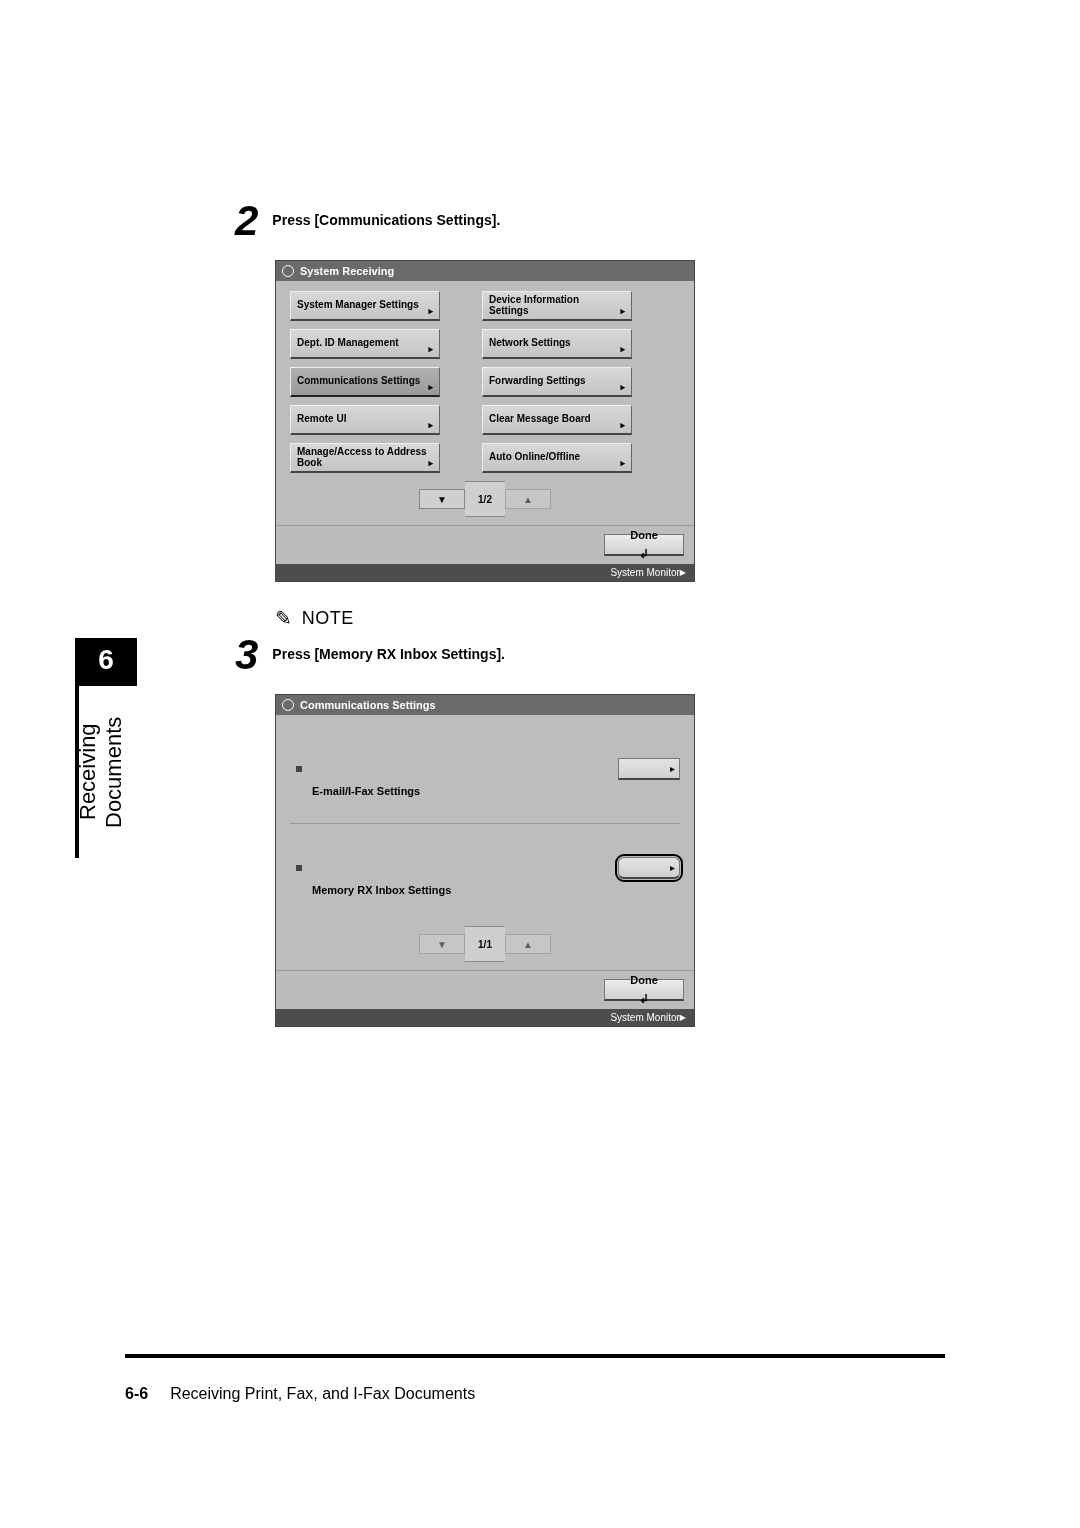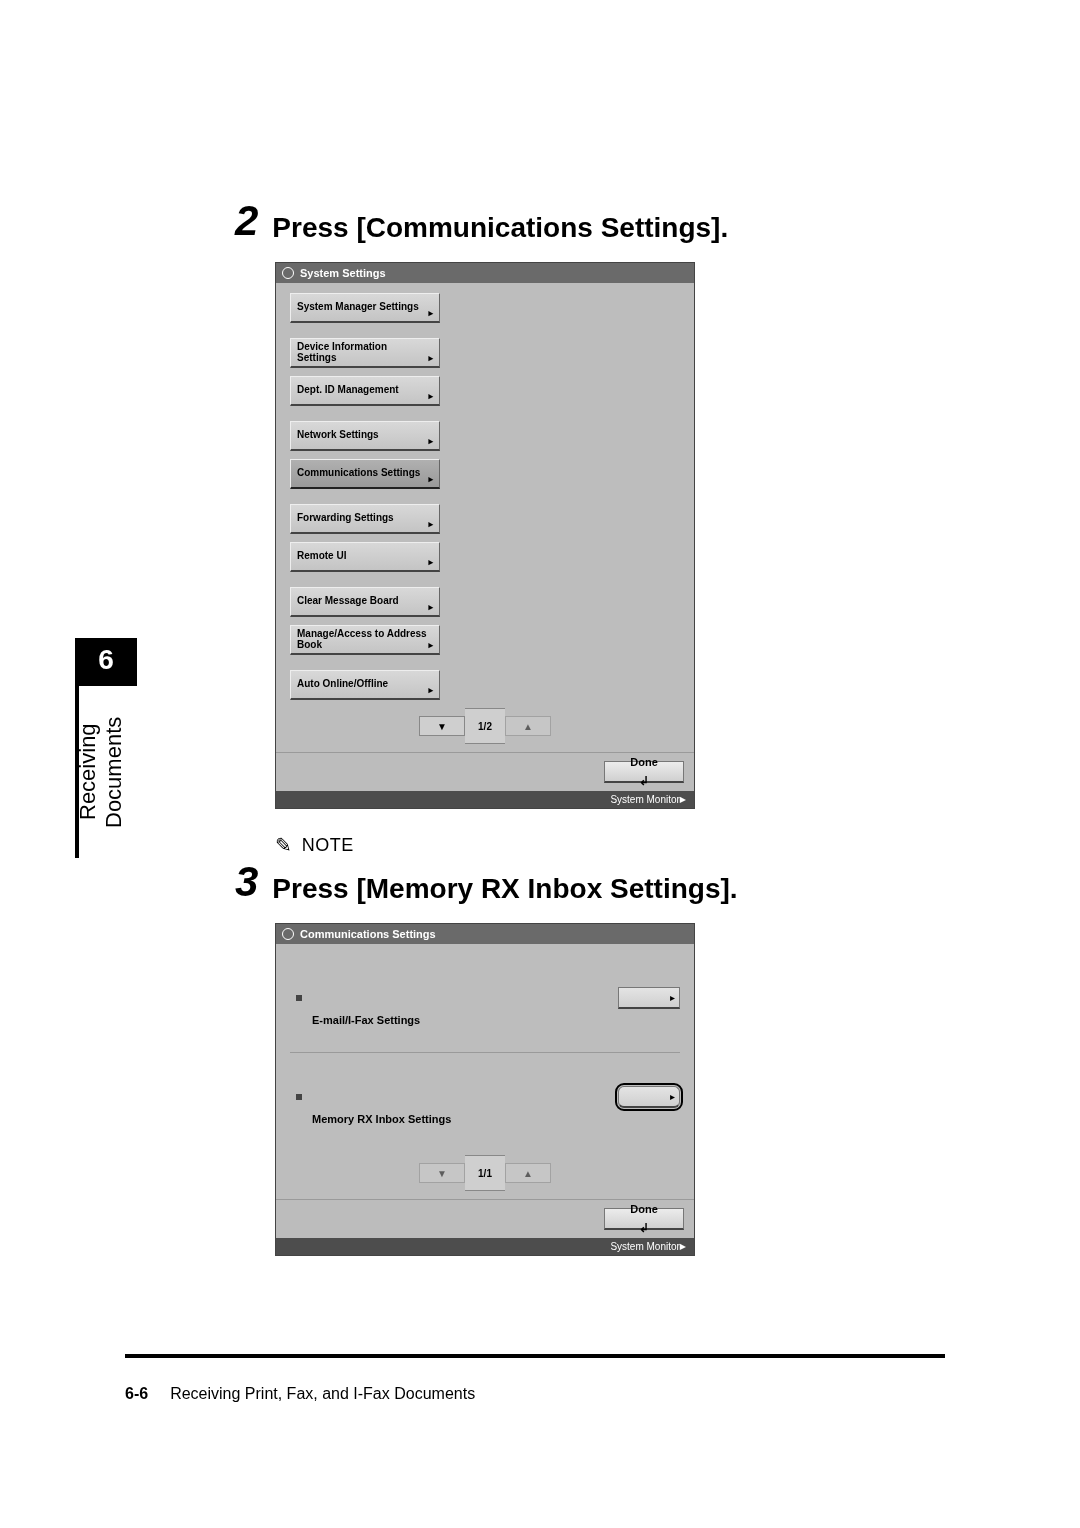--- a/index.html
+++ b/index.html
@@ -29,38 +29,38 @@
   }
   .side-tab-edge {
     position: absolute; left: 75px; top: 638px; width: 4px; height: 220px; background: #000;
   }
 
   
   .content { position: absolute; left: 235px; top: 200px; width: 710px; }
 
   .step { display: flex; gap: 14px; align-items: flex-start; margin-bottom: 10px; }
   .step-num { font-size: 42px; font-weight: bold; font-style: italic; line-height: 1; }
-  .step-title { font-size: 28px; font-weight: bold; padding-top: 12px; }
+  .step-title { font-size: 14px; font-weight: bold; padding-top: 12px; }
 
   .screenshot-wrap { margin: 18px 0 24px 40px; }
 
   
   .shot {
     width: 420px; border: 1px solid #444; background: #b8b8b8;
   }
   .shot-header {
     background: #6a6a6a; color: #fff; font-size: 11px; font-weight: bold;
     padding: 4px 6px; display: flex; align-items: center; gap: 6px;
   }
   .shot-gear {
     width: 12px; height: 12px; border: 1px solid #fff; border-radius: 50%;
     display: inline-block; position: relative;
   }
   .shot-body { background: #bdbdbd; padding: 10px 14px 6px; }
-  .row2 { display: flex; gap: 15px; margin-bottom: 8px; flex-direction: column; }
+  .row2 { display: flex; gap: 42px; margin-bottom: 8px; }
   .dev-btn {
     width: 150px; height: 30px;
     background: linear-gradient(#d8d8d8,#c4c4c4);
     border-top: 1px solid #eee; border-left: 1px solid #eee;
     border-right: 1px solid #666; border-bottom: 2px solid #444;
     font-size: 10px; font-weight: bold; color: #000;
     padding: 2px 6px 2px 6px;
     display: flex; align-items: center; justify-content: space-between;
     line-height: 1.05;
   }
@@ -116,21 +116,21 @@
 
     <div class="step">
       <div class="step-num">2</div>
       <div class="step-title">Press [Communications Settings].</div>
     </div>
 
     <div class="screenshot-wrap">
       <div class="shot">
         <div class="shot-header">
           <span class="shot-gear"></span>
-          <span>System Settings</span>
+          <span>System Receiving</span>
         </div>
         <div class="shot-body">
           <div class="row2">
             <div class="dev-btn">
                 <span>System Manager Settings</span>
                 <span class="arr">▸</span>
               </div>
             <div class="dev-btn">
                 <span>Device Information Settings</span>
                 <span class="arr">▸</span>

